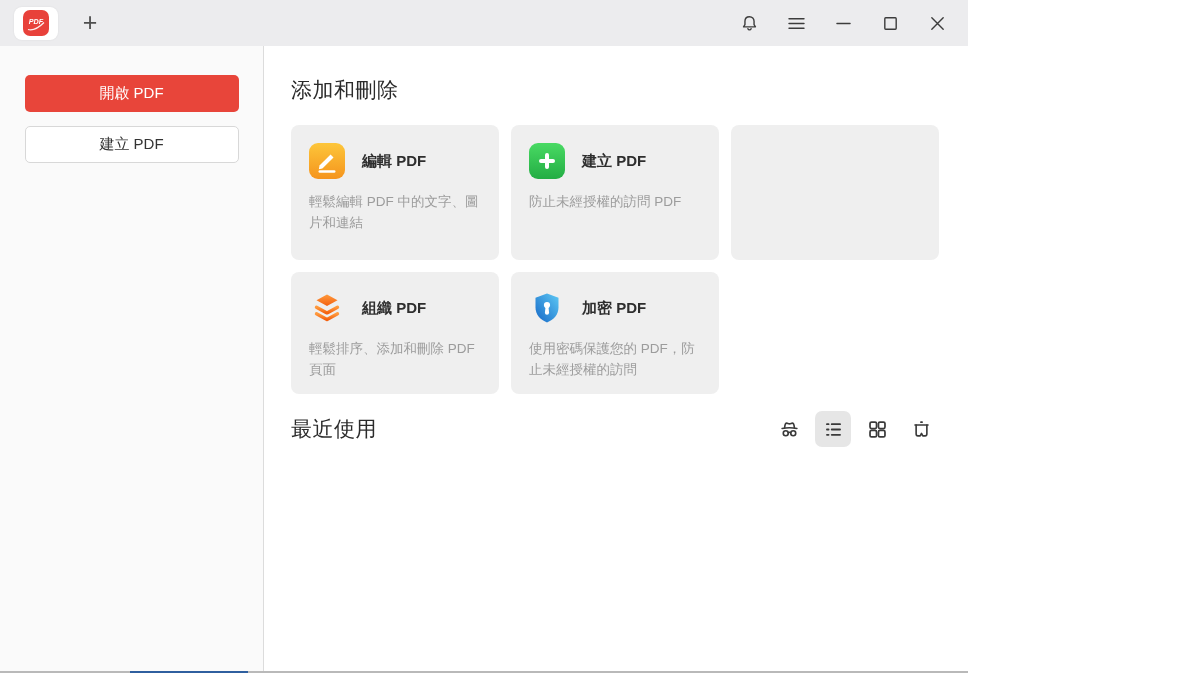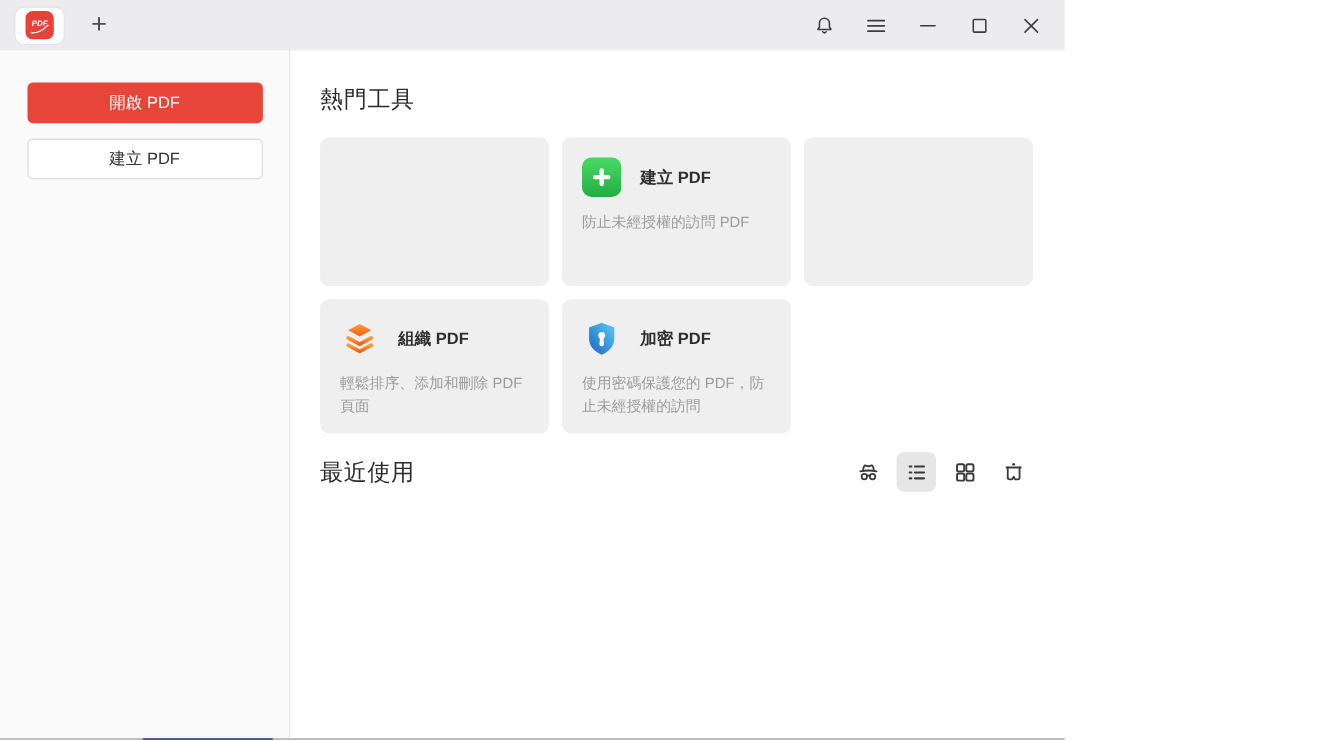--- a/index.html
+++ b/index.html
@@ -112,25 +112,42 @@
   </div>
 
   <div class="app-body">
 
     <div class="sidebar">
       <button class="side-btn btn-open">開啟 PDF</button>
       <button class="side-btn btn-create">建立 PDF</button>
     </div>
 
     <div class="main">
-      <div class="section-title">熱門工具</div>
+      <div class="section-title">添加和刪除</div>
 
       <div class="tools-grid">
 
         <div class="card">
+          <div class="card-head">
+            <span class="card-icon">
+              <svg viewBox="0 0 36 36">
+                <defs>
+                    <linearGradient id="gEdit" x1="0" y1="0" x2="0" y2="1">
+                  <stop offset="0" stop-color="#fdc63a"></stop>
+                      <stop offset="1" stop-color="#f5941d"></stop>
+                </linearGradient>
+                  </defs>
+                <rect width="36" height="36" rx="9" fill="url(#gEdit)"></rect>
+                <path d="M10.5 22.6 L21.6 11.5 L24.5 14.4 L13.4 25.5 L9.8 26.2 Z" fill="#ffffff"></path>
+                <rect x="9.5" y="27.2" width="17" height="2.6" rx="1.3" fill="#ffffff"></rect>
+              </svg>
+            </span>
+            <span class="card-title">編輯 PDF</span>
+          </div>
+          <div class="card-desc">輕鬆編輯 PDF 中的文字、圖片和連結</div>
         </div>
 
         <div class="card">
           <div class="card-head">
             <span class="card-icon">
               <svg viewBox="0 0 36 36">
                 <defs>
                     <linearGradient id="gCreate" x1="0" y1="0" x2="0" y2="1">
                   <stop offset="0" stop-color="#49da63"></stop>
                       <stop offset="1" stop-color="#23ad44"></stop>

